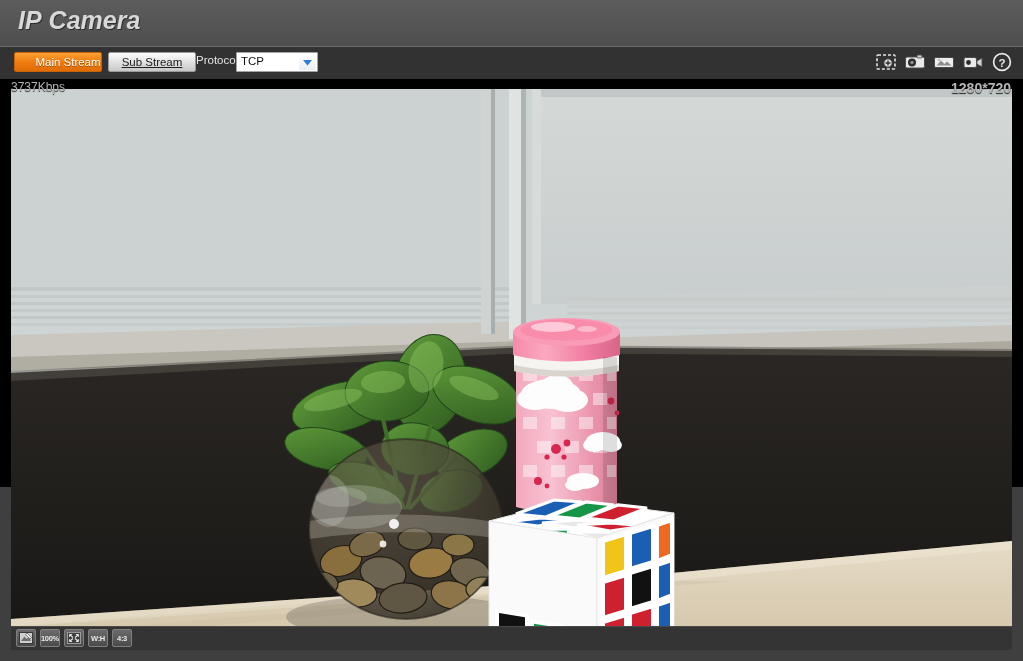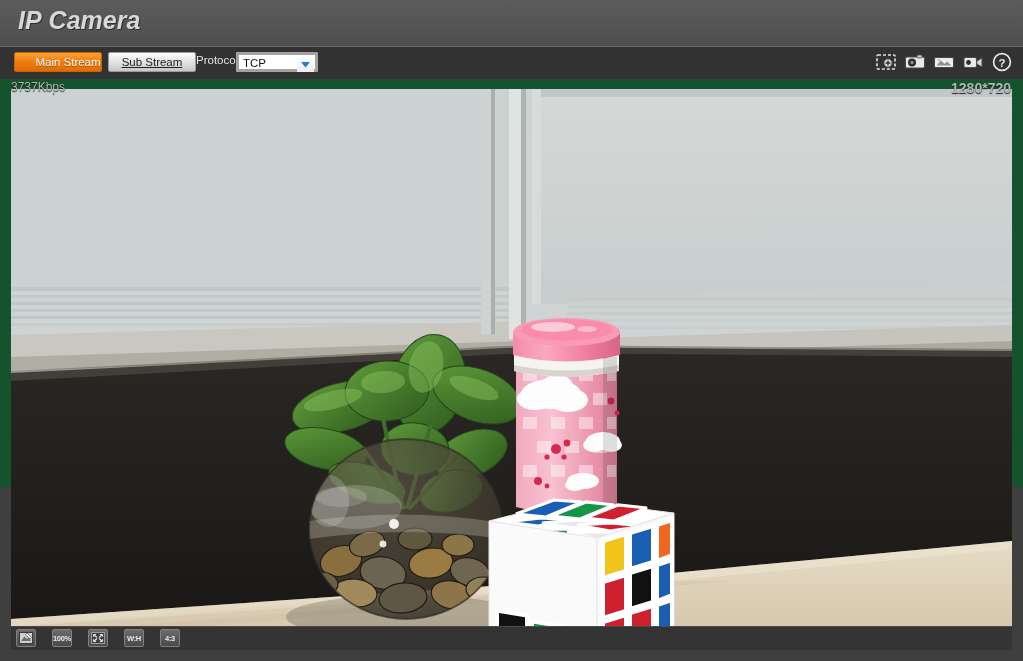--- a/index.html
+++ b/index.html
@@ -2,21 +2,21 @@
 <html><head>
 <meta charset="utf-8">
 <style>
   * { box-sizing: border-box; margin: 0; padding: 0; }
   html, body {
     width: 1023px; height: 661px;
     background: #3f3f3f;
     font-family: "Liberation Sans", sans-serif;
     overflow: hidden;
   }
-  #app { position: relative; width: 1023px; height: 487px; background: #14532d; }
+  #app { position: relative; width: 1023px; height: 487px; background: #000000; }
 
   
   .header {
     position: absolute; left: 0; top: 0; width: 1023px; height: 46px;
     background: linear-gradient(to bottom, #5c5c5c 0%, #555555 55%, #4e4e4e 100%);
   }
   .logo {
     position: absolute; left: 18px; top: 6px;
     font-size: 25px; font-style: italic; color: #d8d8d8;
     letter-spacing: 0px; white-space: nowrap;
@@ -60,21 +60,21 @@
     background: linear-gradient(to bottom, #fdfdfd 0%, #e2e2e2 50%, #c7c7c7 100%);
     border: 1px solid #9a9a9a;
     text-decoration: underline;
   }
   .proto-label {
     position: absolute; left: 196px; top: 7px;
     font-size: 11.5px; color: #e3e3e3;
   }
   .proto-select {
     position: absolute; left: 236px; top: 5px; width: 82px; height: 20px;
-    background: #ffffff; border: 3px solid #a3a3a3; border-radius: 1px;
+    background: #ffffff; border: 1px solid #a3a3a3; border-radius: 1px;
     font-size: 11.5px; color: #111; cursor: pointer;
   }
   .proto-select .val { position: absolute; left: 4px; top: 2px; }
   .proto-select .arrowbox {
     position: absolute; right: 1px; top: 1px; width: 17px; height: 16px;
     background: linear-gradient(to bottom,#ffffff,#e8eef5);
     display: flex; align-items: center; justify-content: center;
   }
   .proto-select .arrowbox svg { display: block; }
 
@@ -102,21 +102,21 @@
     width: 1001px; height: 537px;
     background: #111; overflow: hidden;
   }
   .videowrap svg { display: block; }
 
   
   .bottombar {
     position: absolute; left: 11px; top: 626px; width: 1001px; height: 24px;
     background: #343434; border-top: 1px solid #4a4a4a;
   }
-  .bicons { position: absolute; left: 5px; top: 2px; display: flex; gap: 16px; }
+  .bicons { position: absolute; left: 5px; top: 2px; display: flex; gap: 4px; }
   .bicon {
     width: 20px; height: 18px; cursor: pointer;
     background: linear-gradient(to bottom,#6b6b6b,#4a4a4a);
     border: 1px solid #808080; border-radius: 2px;
     display: flex; align-items: center; justify-content: center;
     font-size: 7.5px; color: #e8e8e8; font-weight: bold; letter-spacing: -.3px;
   }
   .bicon svg { display: block; }
   .framebottom {
     position: absolute; left: 0; top: 650px; width: 1023px; height: 11px;

